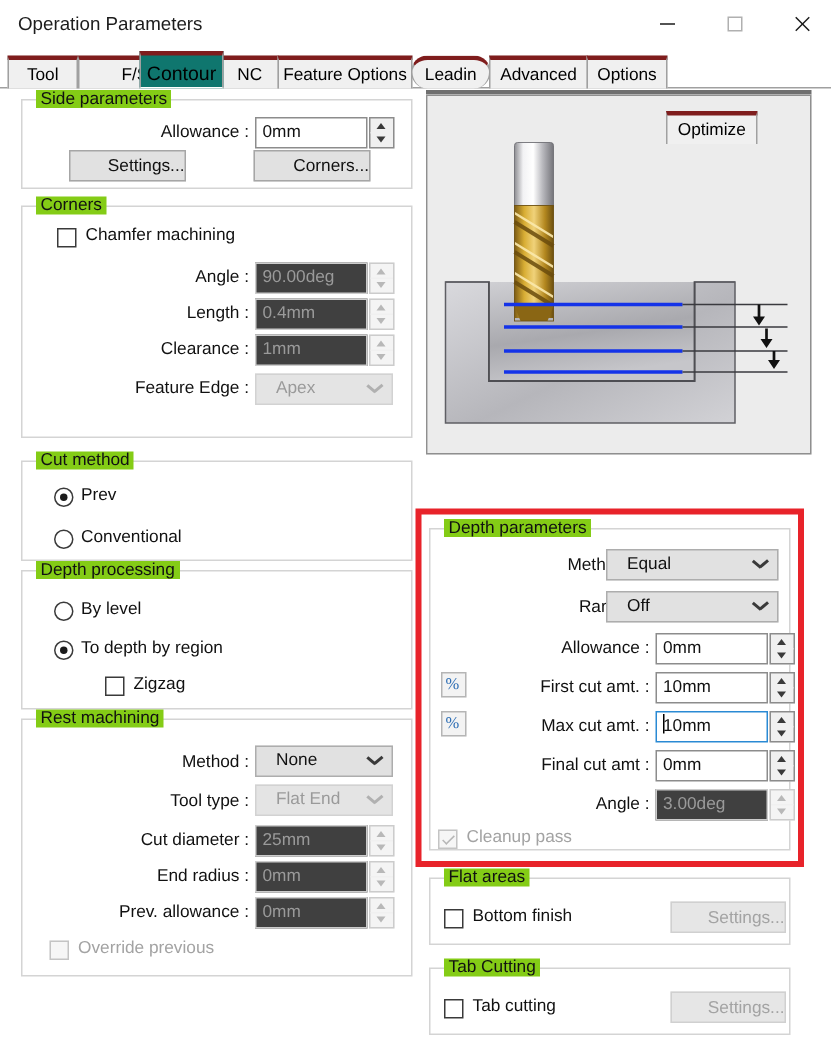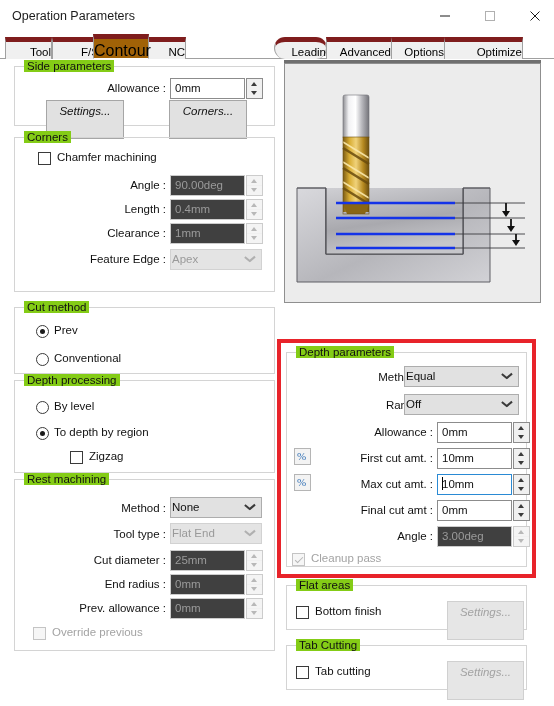--- a/index.html
+++ b/index.html
@@ -54,39 +54,39 @@
     content: "";
     position: absolute;
     left: 0; bottom: 0; width: 554px; height: 1px;
     background: #a0a0a0;
   }
   .tab {
     position: absolute;
     top: 4px;
     height: 22px;
     line-height: 21px;
-    text-align: right;
+    text-align: center;
     font-size: 11.5px;
     color: #000;
     background: #f0f0f0;
     border-left: 1px solid #a0a0a0;
     border-right: 1px solid #a0a0a0;
-    border-top: 5px solid #7f1d1d;
+    border-top: 3px solid #7f1d1d;
     box-sizing: border-box;
     white-space: nowrap;
     cursor: default;
     z-index: 1;
   }
   .tab.active {
     top: 1px;
     height: 25px;
     line-height: 24px;
-    background: #a16207;
+    background: #0f766e;
     border-bottom: 1px solid #ffffff;
-    font-size: 16px;
+    font-size: 13px;
     z-index: 3;
   }
 
   
   .group {
     position: absolute;
     box-sizing: border-box;
     border: 1px solid #d4d4d4;
     background: transparent;
   }
@@ -174,21 +174,21 @@
   
   .combo {
     position: absolute;
     box-sizing: border-box;
     height: 21px;
     border: 1px solid #adadad;
     background: #e1e1e1;
     font-size: 11.5px;
     color: #111;
     line-height: 19px;
-    padding-left: 1px;
+    padding-left: 13px;
     white-space: nowrap;
     cursor: default;
   }
   .combo.disabled { color: #9a9a9a; background: #e4e4e4; border-color: #d2d2d2; }
   .combo .chev {
     position: absolute;
     right: 7px; top: 6px;
     width: 9px; height: 6px;
   }
   .combo .chev::before, .combo .chev::after {
@@ -199,30 +199,29 @@
     background: #3a3a3a;
   }
   .combo .chev::before { left: 0; transform: rotate(40deg); transform-origin: left center; }
   .combo .chev::after  { right: 0; transform: rotate(-40deg); transform-origin: right center; }
   .combo.disabled .chev::before, .combo.disabled .chev::after { background: #b0b0b0; }
 
   
   .pbtn {
     position: absolute;
     box-sizing: border-box;
-    height: 39px;
+    height: 21px;
     border: 1px solid #a6a6a6;
     background: #e1e1e1;
     font-size: 11.5px;
     color: #111;
     line-height: 21px;
-    text-align: center;
-    white-space: nowrap;
-    cursor: default;
-    font-style: italic;
+    text-align: right;
+    white-space: nowrap;
+    cursor: default;
   }
   .pbtn.disabled { color: #a3a3a3; background: #e6e6e6; border-color: #d0d0d0; }
 
   
   .chk {
     position: absolute;
     font-size: 11.5px;
     color: #111;
     white-space: nowrap;
     cursor: default;
@@ -342,24 +341,25 @@
       <line x1="10.5" y1="1.5" x2="1.5" y2="10.5" stroke="#1a1a1a" stroke-width="1"></line>
     </svg>
   </div>
 </div>
 
 <div class="tabstrip">
   <div class="tab" style="left:5px;   width:47px;">Tool</div>
   <div class="tab" style="left:52px;  width:43px;padding-left:28px;">F/S</div>
   <div class="tab active" style="left:93px;  width:56px;">Contour</div>
   <div class="tab" style="left:147px; width:39px;">NC</div>
+  <div class="tab" style="left:185px; width:90px;">Feature Options</div>
   <div class="tab" style="left:274px; width:53px;border-radius:11px;">Leadin</div>
   <div class="tab" style="left:326px; width:66px;">Advanced</div>
   <div class="tab" style="left:391px; width:54px;">Options</div>
-  <div class="tab" style="left:444px; width:79px;">Optimize</div>
+  <div class="tab" style="left:444px; width:61px;margin-top:37px;">Optimize</div>
 </div>
 
 <div class="group" style="left:14px; top:66px; width:261px; height:60px;">
   <div class="grp-title">Side parameters</div>
 </div>
 <div class="lbl" style="left:86px; top:82px; width:80px;">Allowance :</div>
 <div class="field" style="left:170px; top:78px; width:75px;">0mm</div>
 <div class="spin" style="left:246px; top:78px;">
   <div class="half up"></div>
   <div class="sep"></div>

